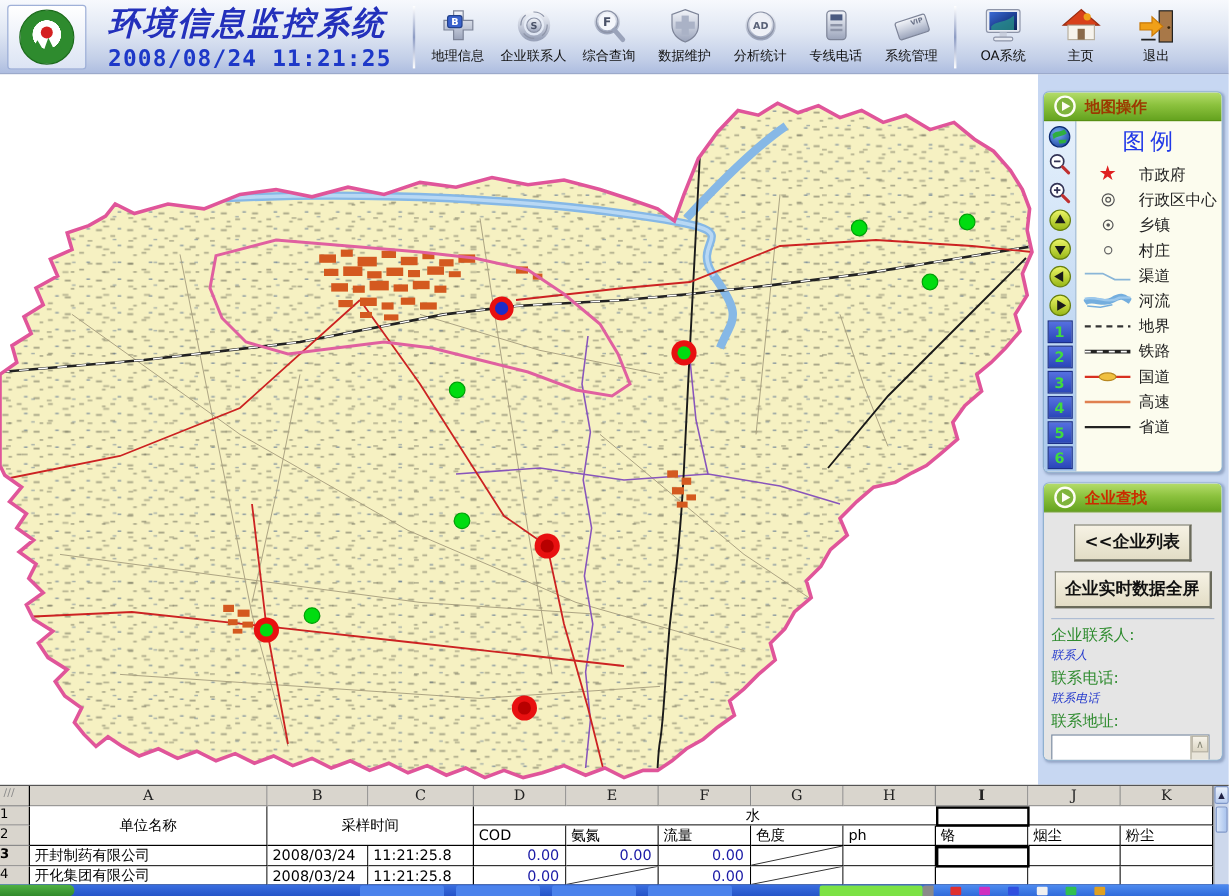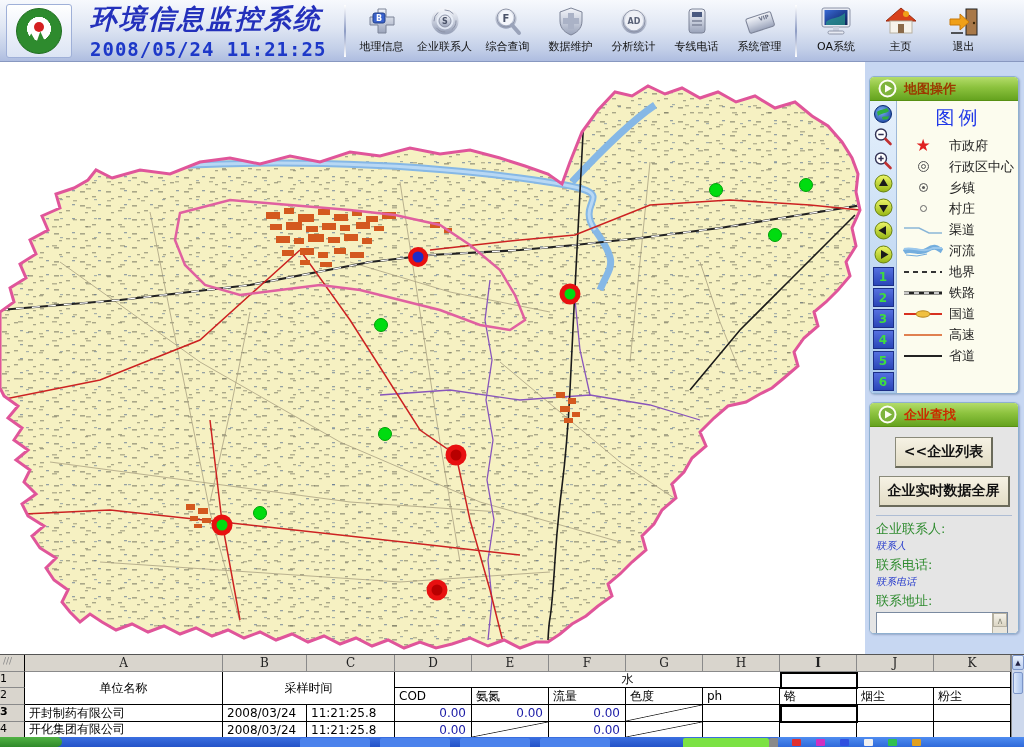--- a/index.html
+++ b/index.html
@@ -158,21 +158,21 @@
 </svg>
 
 <div id="stage">
 
   <div id="header">
     <div id="logo-box">
       <div class="logo-ring"></div>
     </div>
     <div id="title-block">
       <div id="app-title">环境信息监控系统</div>
-      <div id="app-time">2008/05/24 11:21:25</div>
+      <div id="app-time">2008/08/24 11:21:25</div>
     </div>
     <div class="vsep"></div>
 
     <div class="nav-btn">
       <svg class="nav-ic" viewBox="0 0 34 32">
         <path d="M13 3h8v8h8v8h-8v8h-8v-8H5v-8h8z" fill="url(#silv)" stroke="#7d8498" stroke-width="1"></path>
         <rect x="8" y="7" width="12" height="10" rx="2" fill="#3a62cc" stroke="#22408a"></rect>
         <text x="14" y="15" font-size="8" font-weight="bold" fill="#fff" text-anchor="middle">B</text>
       </svg>
       <span class="nav-lb">地理信息</span>

